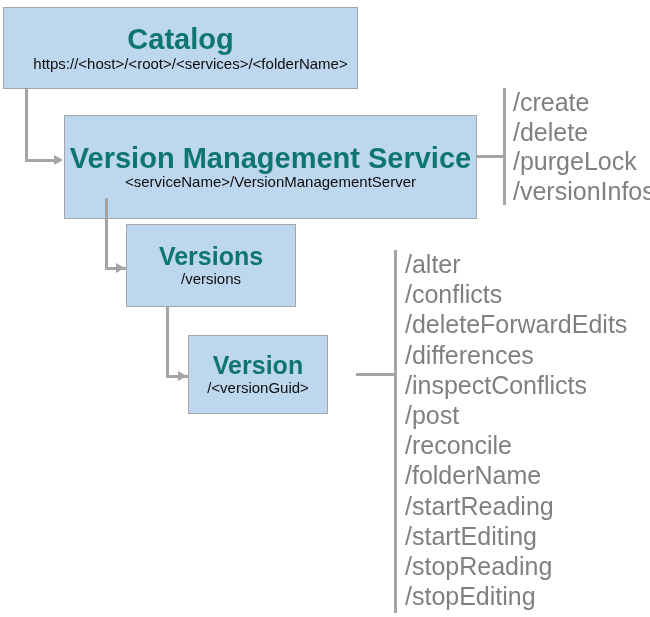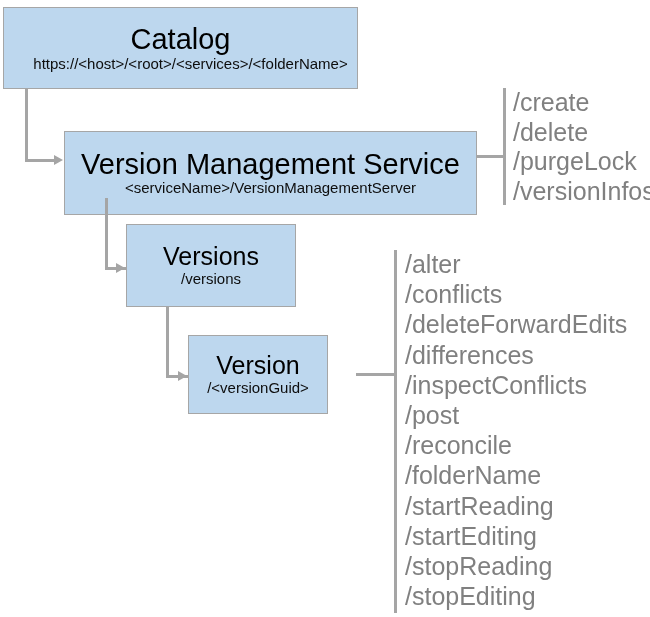--- a/index.html
+++ b/index.html
@@ -26,36 +26,36 @@
     border: 1px solid #a6a6a6;
     box-sizing: border-box;
     display: flex;
     flex-direction: column;
     align-items: center;
     justify-content: center;
     text-align: center;
     color: #000000;
   }
   .node-title {
-    font-weight: 400;
-    color: #000000;
+    font-weight: 700;
+    color: #0f766e;
     line-height: 1.05;
     white-space: nowrap;
   }
   .node-sub {
     color: #0d0d0d;
     line-height: 1.1;
     white-space: nowrap;
   }
 
   #node-catalog       { left: 3px;   top: 7px;   width: 355px; height: 82px; }
   #node-catalog .node-title { font-size: 29px; margin-bottom: 2px; }
   #node-catalog .node-sub   { font-size: 15px; margin-left: 20px; }
 
-  #node-vms           { left: 64px;  top: 131px; width: 413px; height: 84px; }
+  #node-vms           { left: 64px;  top: 115px; width: 413px; height: 104px; }
   #node-vms .node-title { font-size: 29px; margin-bottom: 1px; }
   #node-vms .node-sub   { font-size: 15px; text-align: right; }
 
   #node-versions      { left: 126px; top: 224px; width: 170px; height: 83px; }
   #node-versions .node-title { font-size: 25px; margin-bottom: 2px; }
   #node-versions .node-sub   { font-size: 15px; }
 
   #node-version       { left: 188px; top: 335px; width: 140px; height: 79px; }
   #node-version .node-title { font-size: 25px; margin-bottom: 2px; }
   #node-version .node-sub   { font-size: 15px; }

